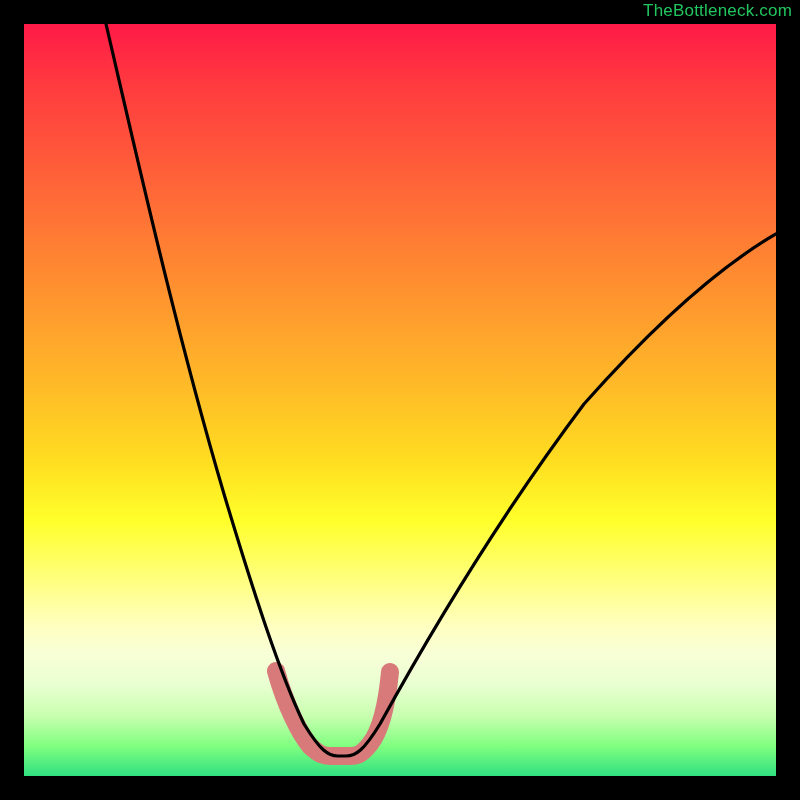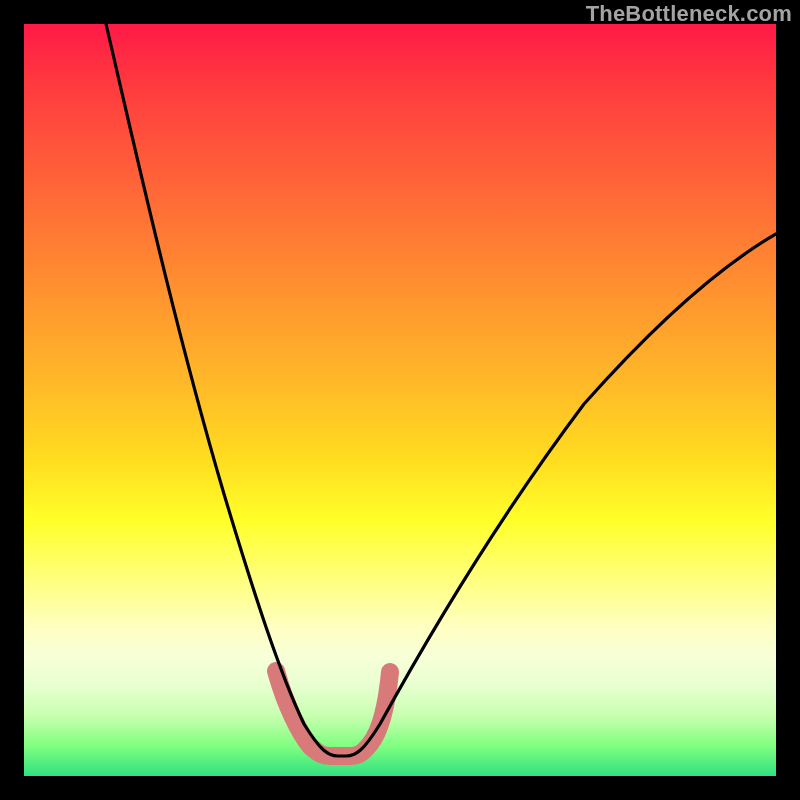--- a/index.html
+++ b/index.html
@@ -48,23 +48,23 @@
     position: absolute;
     left: 0;
     top: 0;
     width: 752px;
     height: 752px;
   }
   .watermark {
     position: absolute;
     top: 1px;
     right: 8px;
-    color: #a3a3a3;
-    font-size: 22px;
-    font-weight: 700;
+    color: #22c55e;
+    font-size: 17px;
+    font-weight: 400;
     letter-spacing: 0.2px;
   }
 </style>
 </head>
 <body>
 
 <div class="frame">
   <div class="plot-area">
     <svg class="curve-svg" viewBox="0 0 752 752" preserveAspectRatio="none">
 

